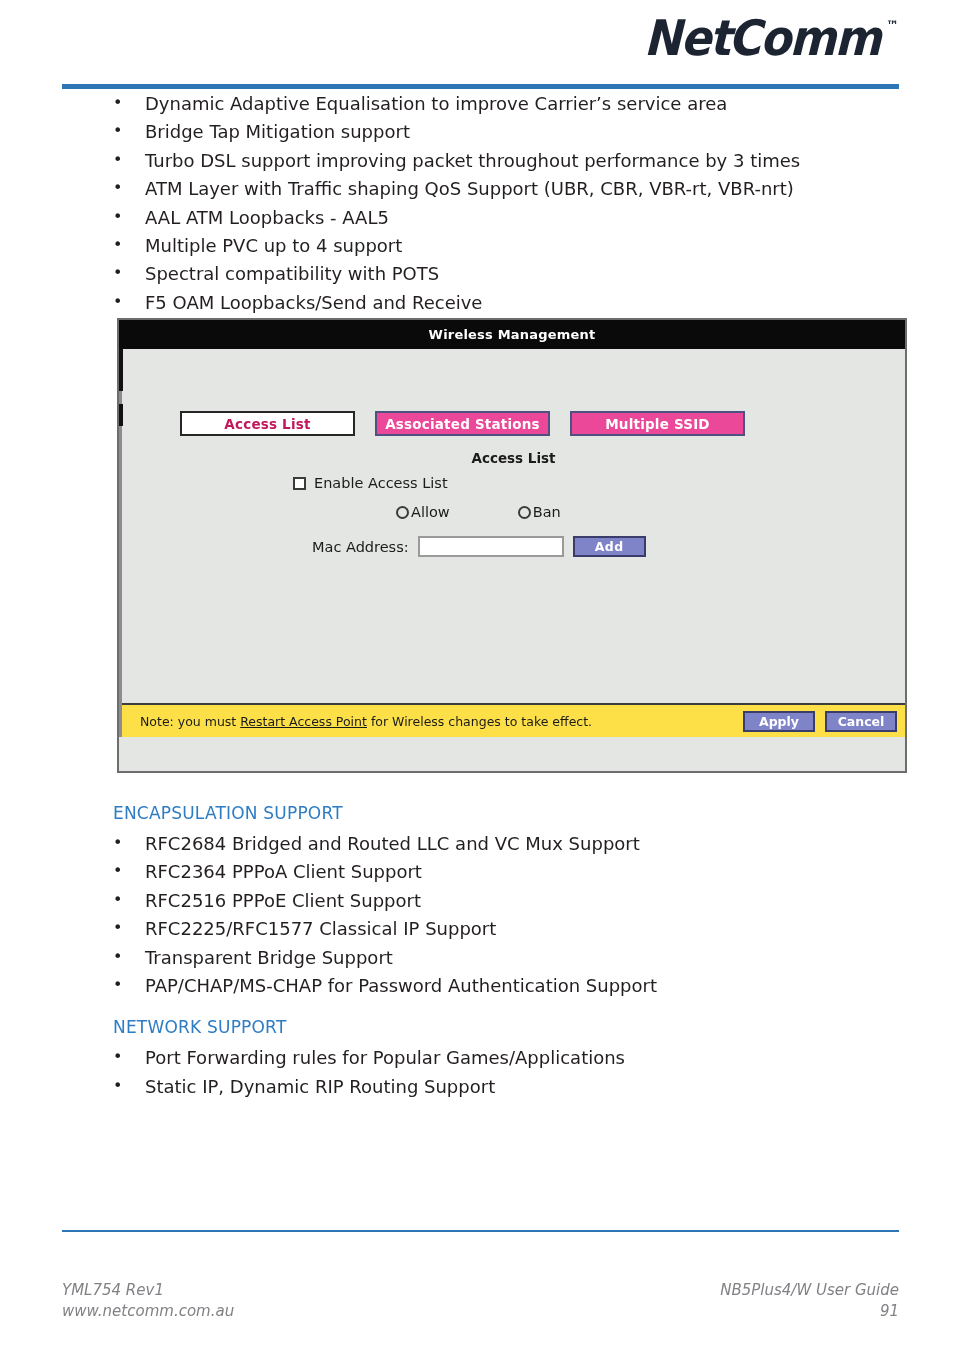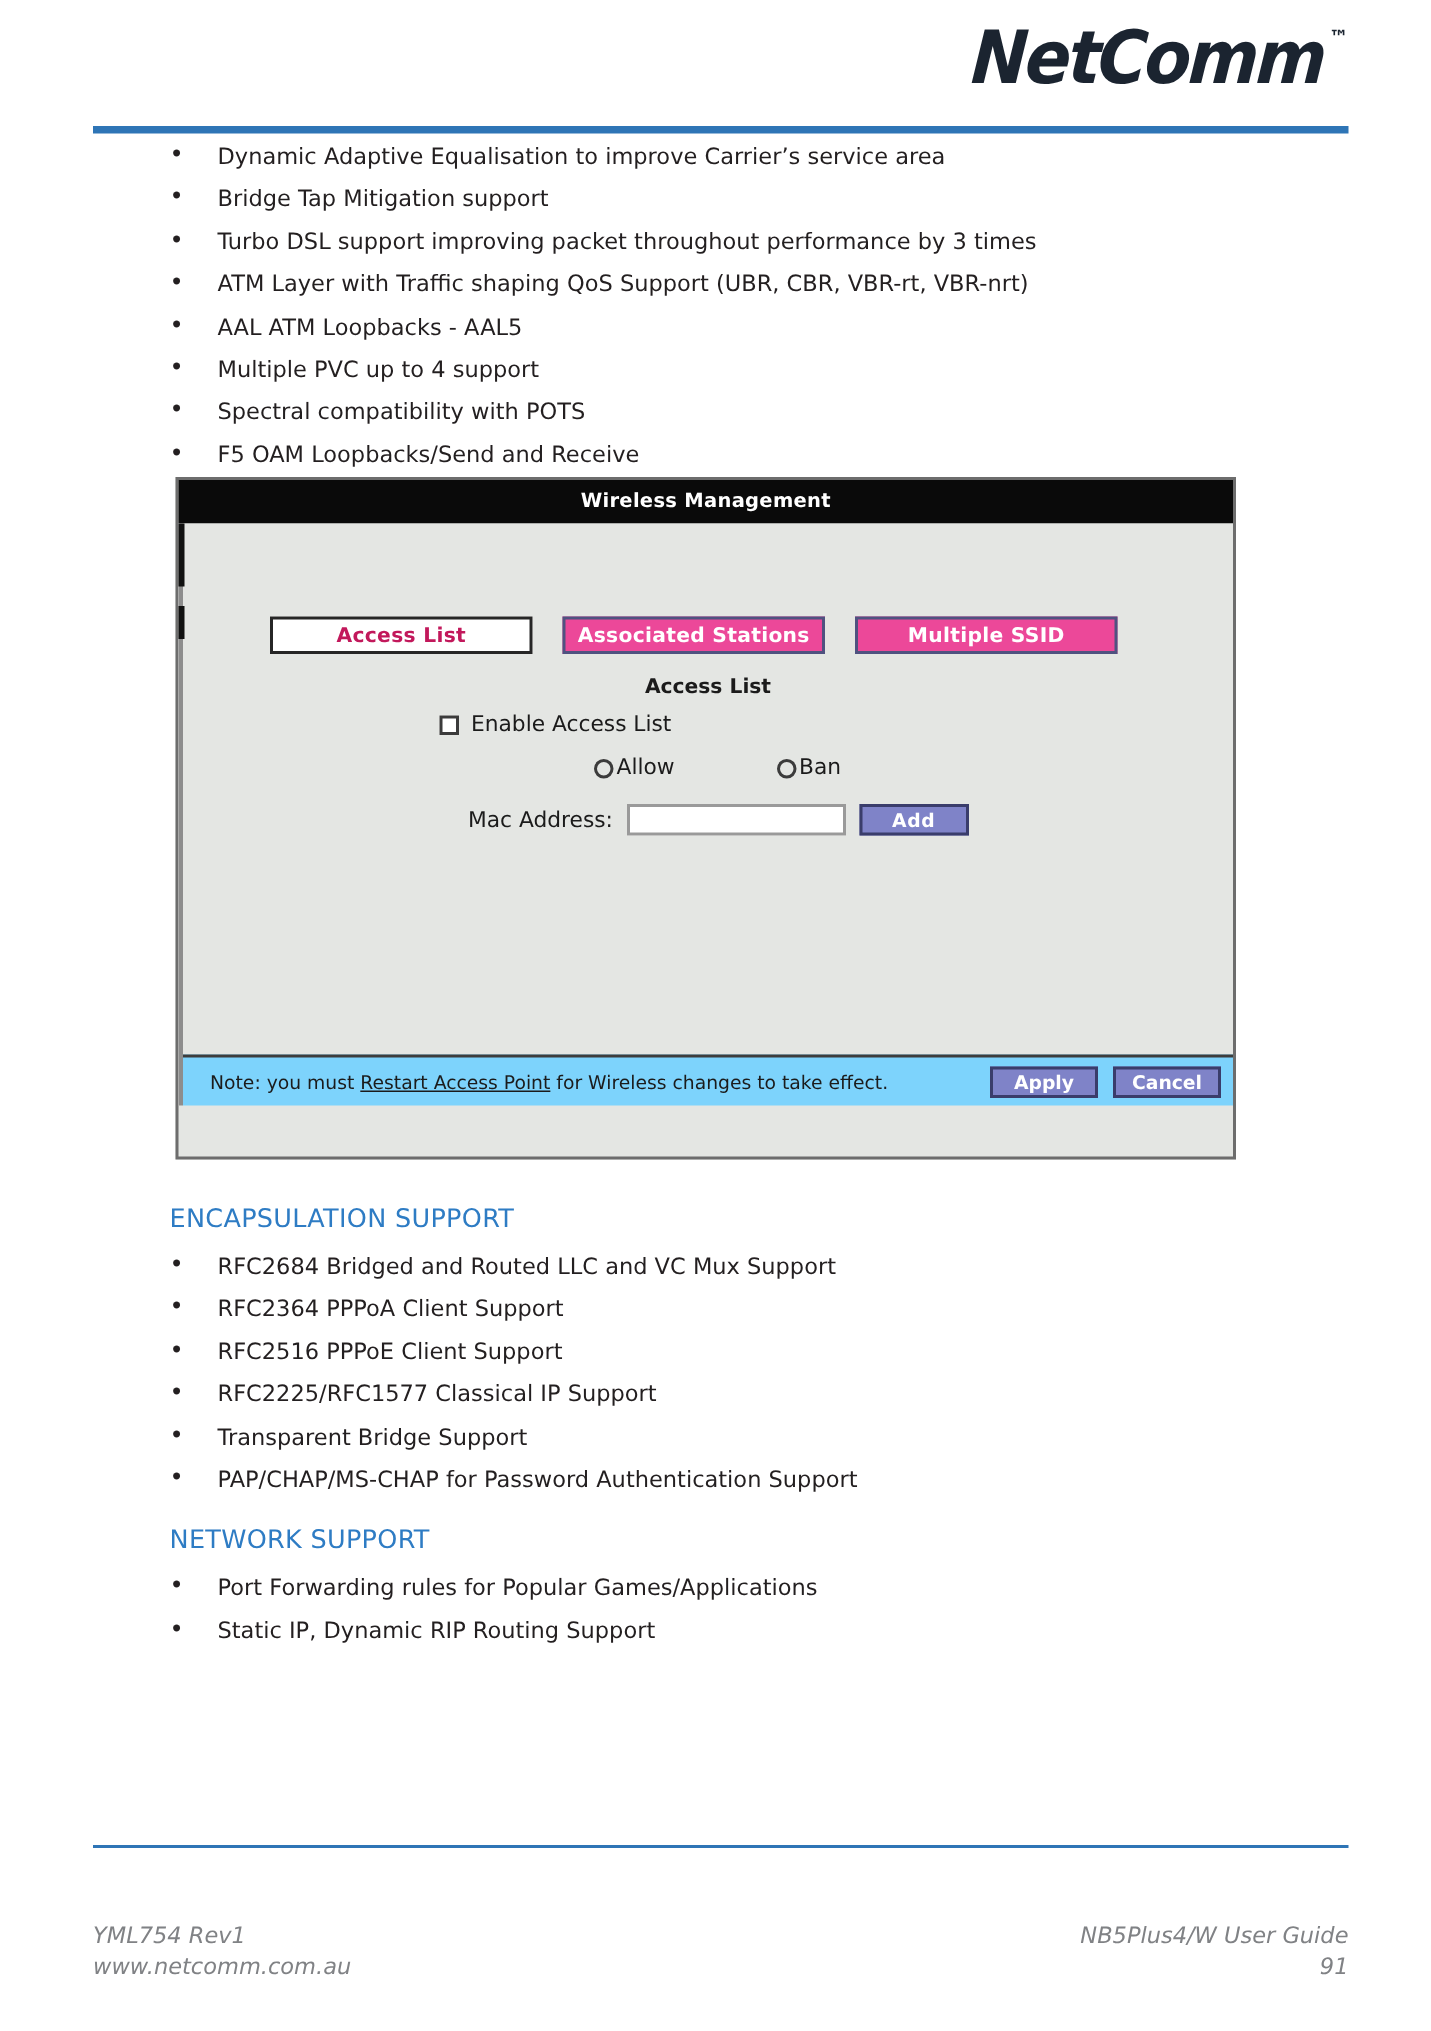--- a/index.html
+++ b/index.html
@@ -74,21 +74,21 @@
   }
 
   ul.bullets {
     list-style: none;
     margin: 0;
     padding: 0;
   }
   ul.bullets li {
     position: relative;
     padding-left: 83px;
-    font-size: 15px;
+    font-size: 18px;
     line-height: 28.4px;
     color: #231f20;
     white-space: nowrap;
     font-family: "DejaVu Sans", sans-serif;
   }
   ul.bullets li::before {
     content: "\2022";
     position: absolute;
     left: 51px;
     top: -1px;
@@ -104,21 +104,21 @@
     font-family: "DejaVu Sans", sans-serif;
     font-weight: normal;
     white-space: nowrap;
   }
 
   
   .shot {
     position: absolute;
     left: 117px;
     top: 318px;
-    width: 707px;
+    width: 790px;
     height: 455px;
     background: #e4e6e3;
     border: 2px solid #6d6d6d;
     box-sizing: border-box;
     font-family: "DejaVu Sans", sans-serif;
   }
   .shot-titlebar {
     height: 29px;
     background: #0a0a0a;
     color: #ffffff;
@@ -258,21 +258,21 @@
     align-items: center;
     justify-content: center;
     letter-spacing: 0.4px;
   }
 
   .shot-footer {
     position: absolute;
     left: 0; right: 0;
     bottom: 0;
     height: 34px;
-    background: #7dd3fc;
+    background: #fde047;
     border-top: 2px solid #3d3d3d;
     box-sizing: border-box;
     display: flex;
     align-items: center;
     padding: 0 8px 0 18px;
   }
   .note {
     font-size: 12.5px;
     color: #1b1b1b;
     flex: 1;

